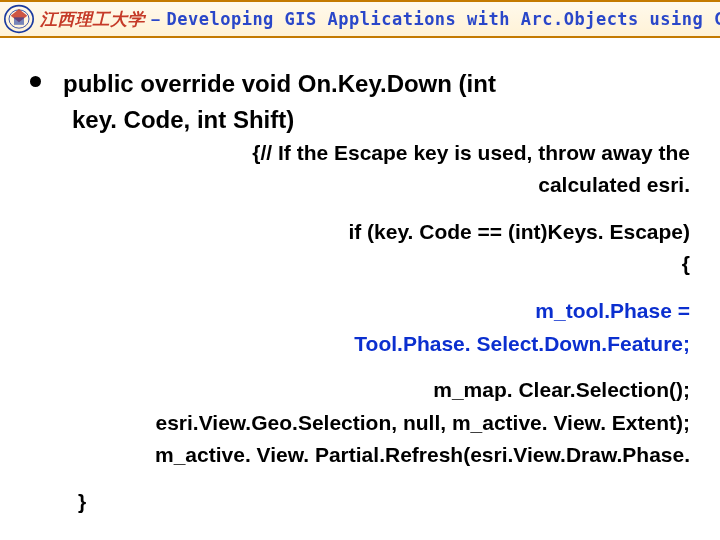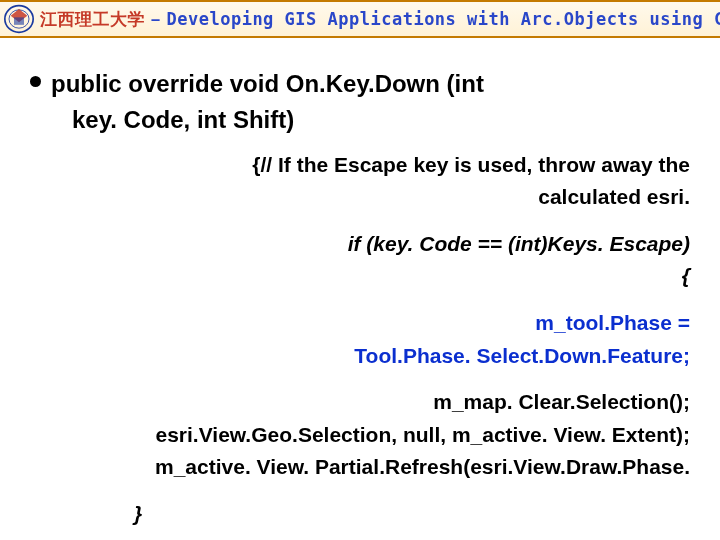--- a/index.html
+++ b/index.html
@@ -28,21 +28,21 @@
     margin-right: 4px;
     flex-shrink: 0;
   }
   .header-text {
     font-family: "SimHei", "Microsoft YaHei", monospace;
     font-weight: bold;
     font-size: 17px;
     white-space: nowrap;
     letter-spacing: 0.5px;
   }
-  .uni-name { color: #c53a28; }
+  .uni-name { color: #c53a28; font-style: italic; }
   .dash { color: #2a47c9; margin: 0 2px; }
   .course { color: #2a47c9; }
   .content {
     padding: 30px 30px 0 30px;
   }
   .bullet-row {
     display: flex;
     align-items: flex-start;
     margin-bottom: 4px;
   }
@@ -53,38 +53,39 @@
     border-radius: 50%;
     margin-top: 8px;
     margin-right: 10px;
     flex-shrink: 0;
   }
   .sig {
     font-size: 24px;
     font-weight: bold;
     color: #000;
     line-height: 1.35;
+    margin-left: 12px;
   }
   .sig-cont {
     font-size: 24px;
     font-weight: bold;
     color: #000;
     line-height: 1.35;
     margin-left: 42px;
-    margin-bottom: 12px;
+    margin-bottom: 0;
   }
   .body-line {
     font-size: 21px;
     font-weight: bold;
     color: #000;
     line-height: 1.55;
   }
   .ind1 { margin-left: 70px; }
   .ind0 { margin-left: 50px; }
-  .ind2 { margin-left: 104px; font-style: italic; }
+  .ind2 { margin-left: 48px; }
   .ind3 { margin-left: 120px; }
   .block { margin-bottom: 14px; text-align: right; }
   .blue { color: #0b2fcf; }
 </style>
 </head>
 <body>
 
 <div class="header">
   <svg class="logo" viewBox="0 0 40 36">
     <ellipse cx="20" cy="18" rx="17" ry="16" fill="none" stroke="#1a3aa0" stroke-width="2"></ellipse>

